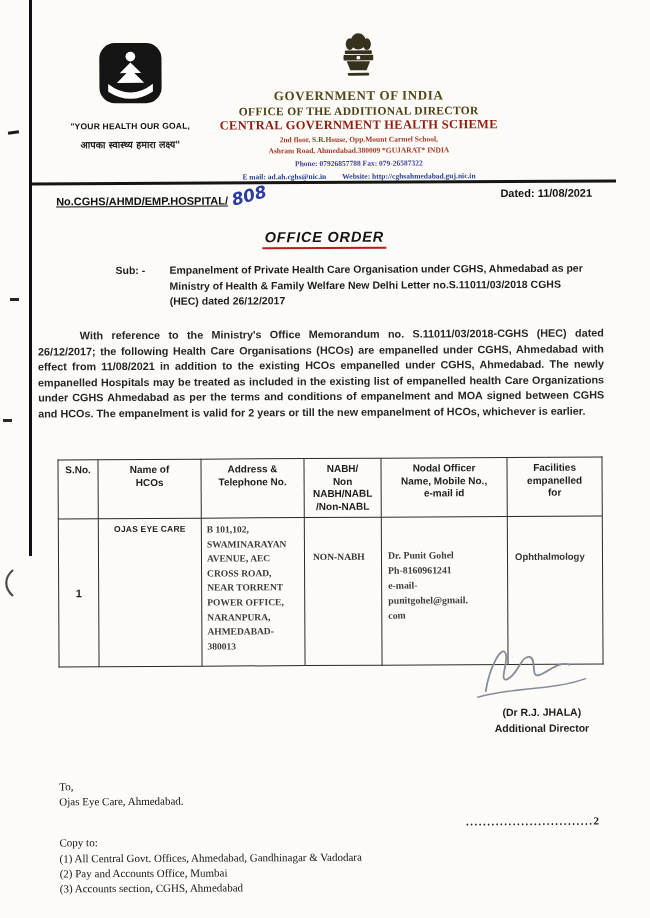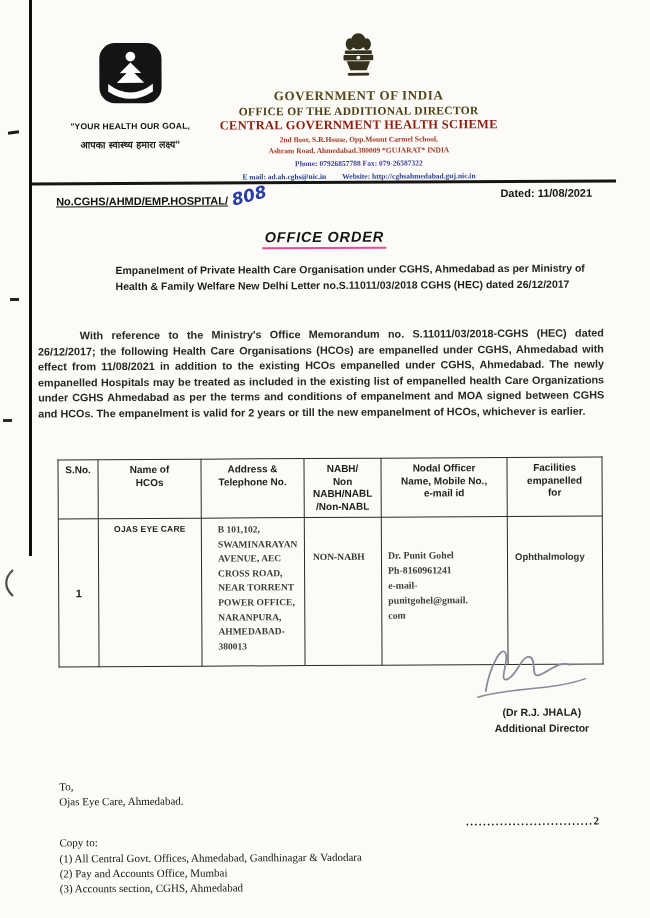--- a/index.html
+++ b/index.html
@@ -37,21 +37,21 @@
   
   .ref-row { position:absolute; left:57px; right:57px; top:188px; display:flex; justify-content:space-between;
              font-family:"Liberation Sans", sans-serif; font-weight:700; font-size:11px; color:#111; }
   .ref-no { text-decoration:underline; }
   .hand { display:inline-block; font:italic 600 17px "DejaVu Sans", sans-serif; color:#2b3da5;
           transform:rotate(-14deg) translateY(-3px); margin-left:4px; }
 
   
   .title-wrap { position:absolute; top:228px; left:0; width:100%; text-align:center; }
   .title { font:italic 700 14.5px "Liberation Sans", sans-serif; letter-spacing:.8px; color:#141414;
-           border-bottom:2px solid #ec4899; padding:0 2px 2px; }
+           border-bottom:2px solid #b91c1c; padding:0 2px 2px; }
 
   
   .sub-row { position:absolute; left:116px; top:262px; width:475px; display:flex; }
   .sub-label { width:54px; flex:none; font:700 10.5px/15.5px "Liberation Sans", sans-serif; color:#1d1d1d; }
   .sub-text  { font:700 10.5px/15.5px "Liberation Sans", sans-serif; color:#1d1d1d; }
 
   
   .body { position:absolute; left:38px; top:327px; width:566px; font:600 10.8px/15.6px "Liberation Sans", sans-serif;
           color:#262626; text-align:justify; text-indent:42px; }
   .body .b { font-weight:800; }
@@ -60,21 +60,21 @@
   .hco-table { position:absolute; left:57px; top:458px; width:544px; border-collapse:collapse; table-layout:fixed; }
   .hco-table th, .hco-table td { border:1.2px solid #2b2b2b; }
   .hco-table thead tr { height:57px; }
   .hco-table tbody tr { height:148px; }
   .hco-table th { font:700 10px/12.5px "Liberation Sans", sans-serif; color:#1e1e1e; vertical-align:top;
                   padding:4px 2px; text-align:center; }
   .pre { white-space:pre-line; }
   .c-sno  { text-align:center; vertical-align:middle; font:700 11px "Liberation Sans", sans-serif; color:#222; }
   .c-name { text-align:center; vertical-align:top; padding-top:5px; font:700 8.5px "Liberation Sans", sans-serif;
             letter-spacing:.2px; color:#222;border-radius:29px; }
-  .c-addr { vertical-align:top; padding:4px 3px 0 16px; font:700 9.5px/14.6px "Liberation Serif", serif; color:#3b3b3b; }
+  .c-addr { vertical-align:top; padding:4px 3px 0 5px; font:700 9.5px/14.6px "Liberation Serif", serif; color:#3b3b3b; }
   .c-nabh { vertical-align:top; padding:34px 2px 0 8px; font:700 9.5px "Liberation Serif", serif; color:#333; }
   .c-nodal{ vertical-align:top; padding:30px 2px 0 6px; font:600 9.8px/15px "Liberation Serif", serif; color:#40403f;margin-left:28px; }
   .c-fac  { vertical-align:top; padding:34px 2px 0 7px; font:600 9.5px "Liberation Sans", sans-serif; color:#333; }
 
   
   .sig-svg { position:absolute; left:468px; top:638px; width:125px; height:72px; }
   .sig-block { position:absolute; left:455px; top:706px; width:170px; text-align:center;
                font:600 10.5px/15.5px "Liberation Sans", sans-serif; color:#202020; }
 
   
@@ -142,20 +142,21 @@
         <span class="ref-no">No.CGHS/AHMD/EMP.HOSPITAL/</span><span class="hand">808</span>
       </div>
       <div>Dated: 11/08/2021</div>
     </div>
 
     <div class="title-wrap">
       <span class="title">OFFICE ORDER</span>
     </div>
 
     <div class="sub-row">
+      <div class="sub-label">Sub: -</div>
       <div class="sub-text">Empanelment of Private Health Care Organisation under CGHS, Ahmedabad as per Ministry of Health &amp; Family Welfare New Delhi Letter no.S.11011/03/2018 CGHS (HEC) dated 26/12/2017</div>
     </div>
 
     <p class="body"><span>With reference to the Ministry's Office Memorandum no. S.11011/03/2018-CGHS (HEC) dated 26/12/2017; the following Health Care Organisations (HCOs) are empanelled under CGHS, Ahmedabad with effect from </span><span class="b">11/08/2021</span><span> in addition to the existing HCOs empanelled under CGHS, Ahmedabad.  The newly empanelled Hospitals may be treated as included in the existing list of empanelled health Care Organizations under CGHS Ahmedabad as per the terms and conditions of empanelment and MOA signed between CGHS and HCOs.  The empanelment is valid for 2 years or till the new empanelment of HCOs, whichever is earlier.</span></p>
 
     <table class="hco-table">
       <colgroup>
         <col style="width:40px">
           <col style="width:103px">
           <col style="width:103px">

